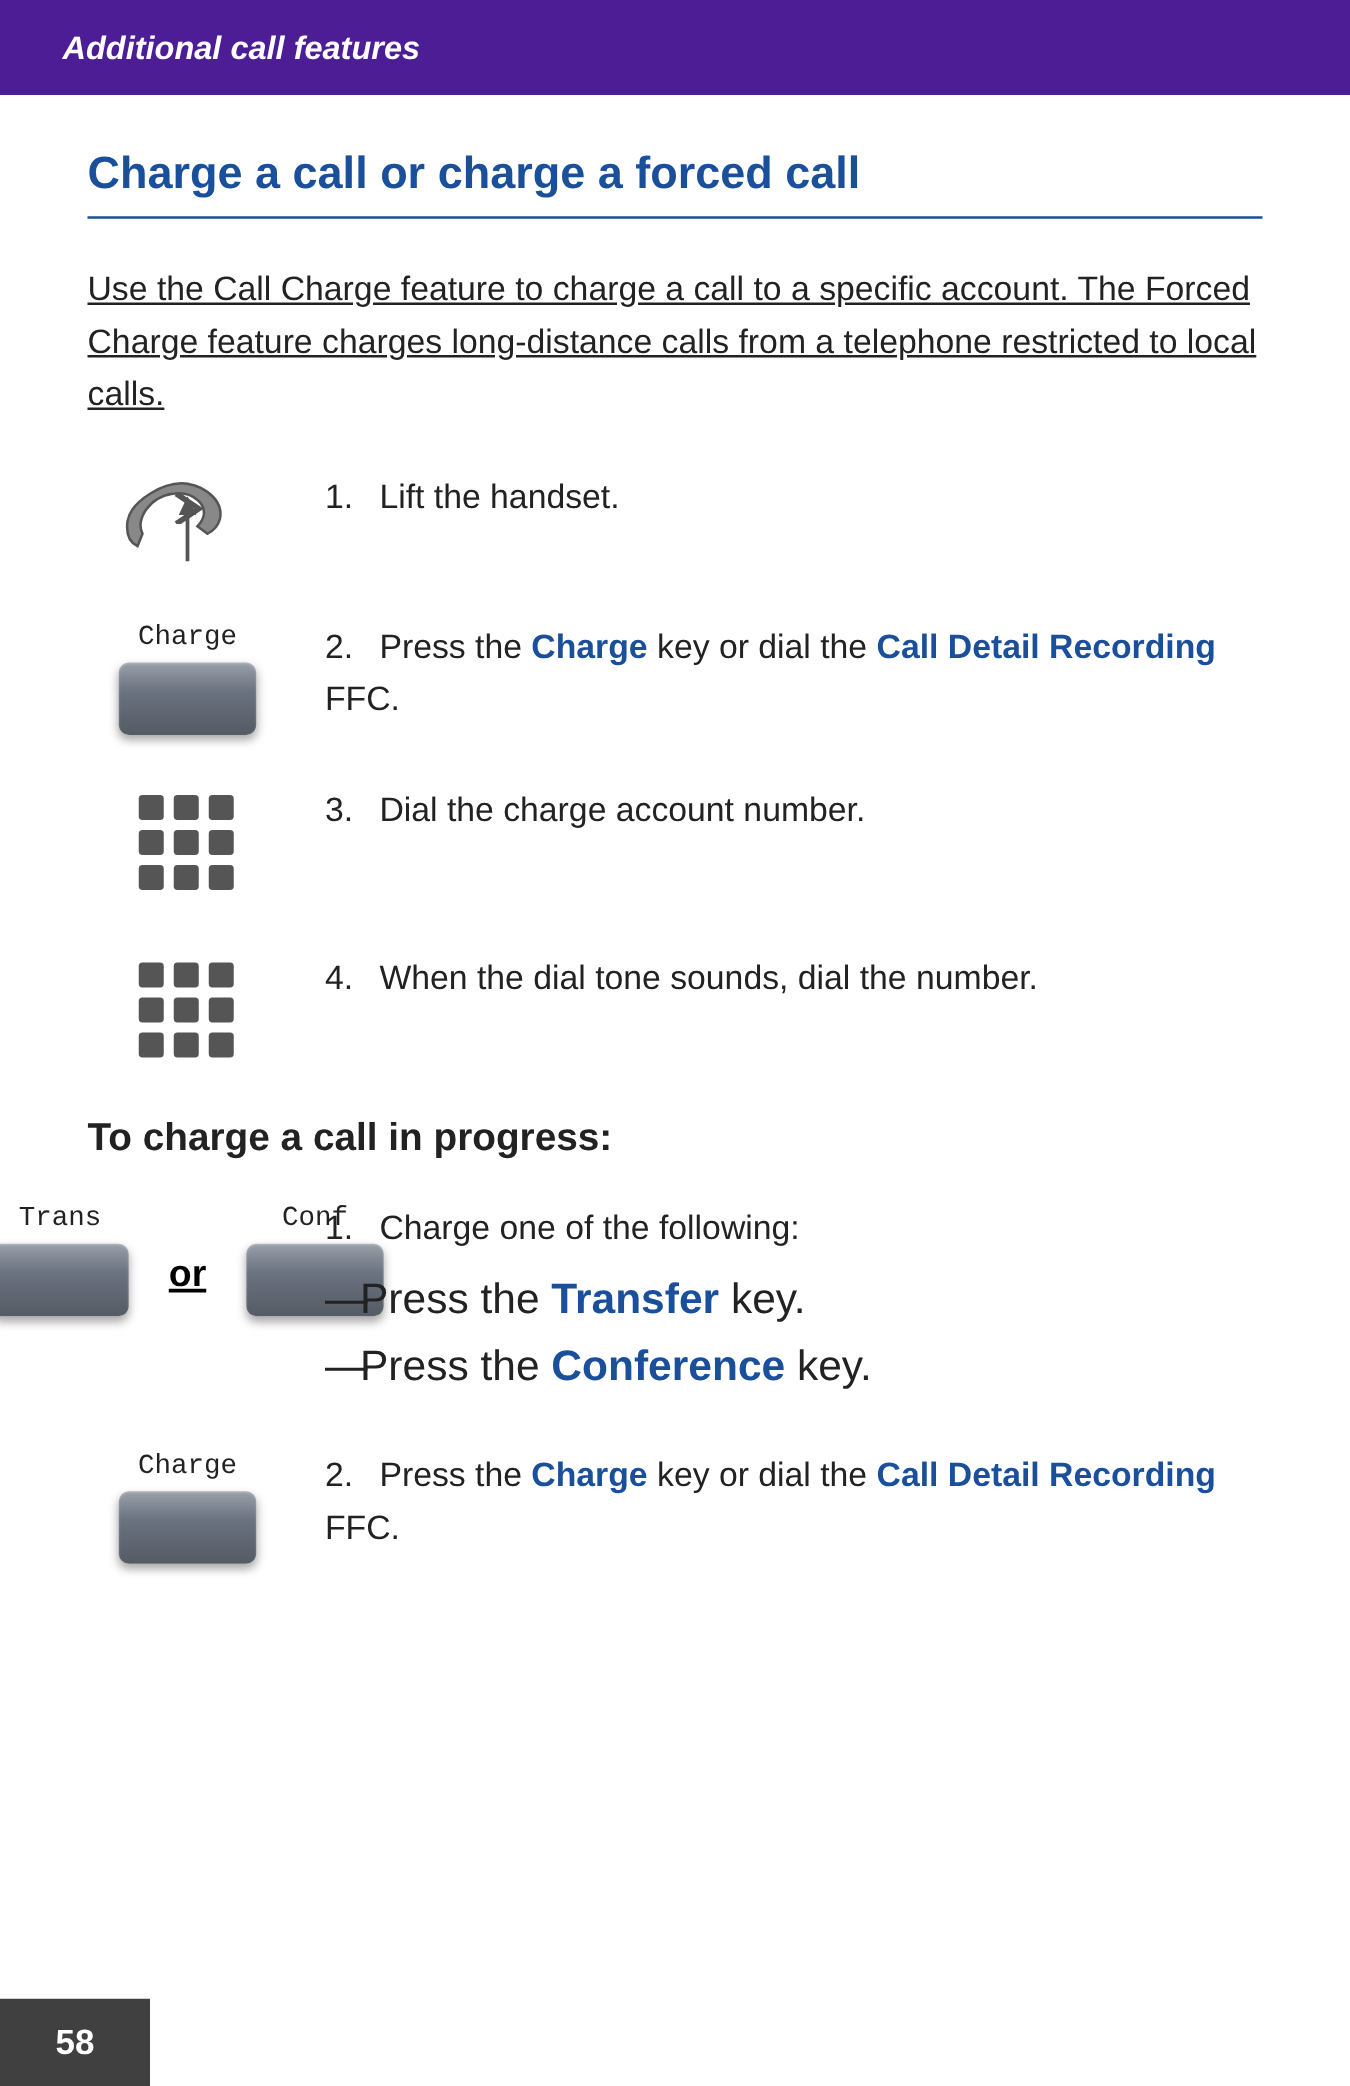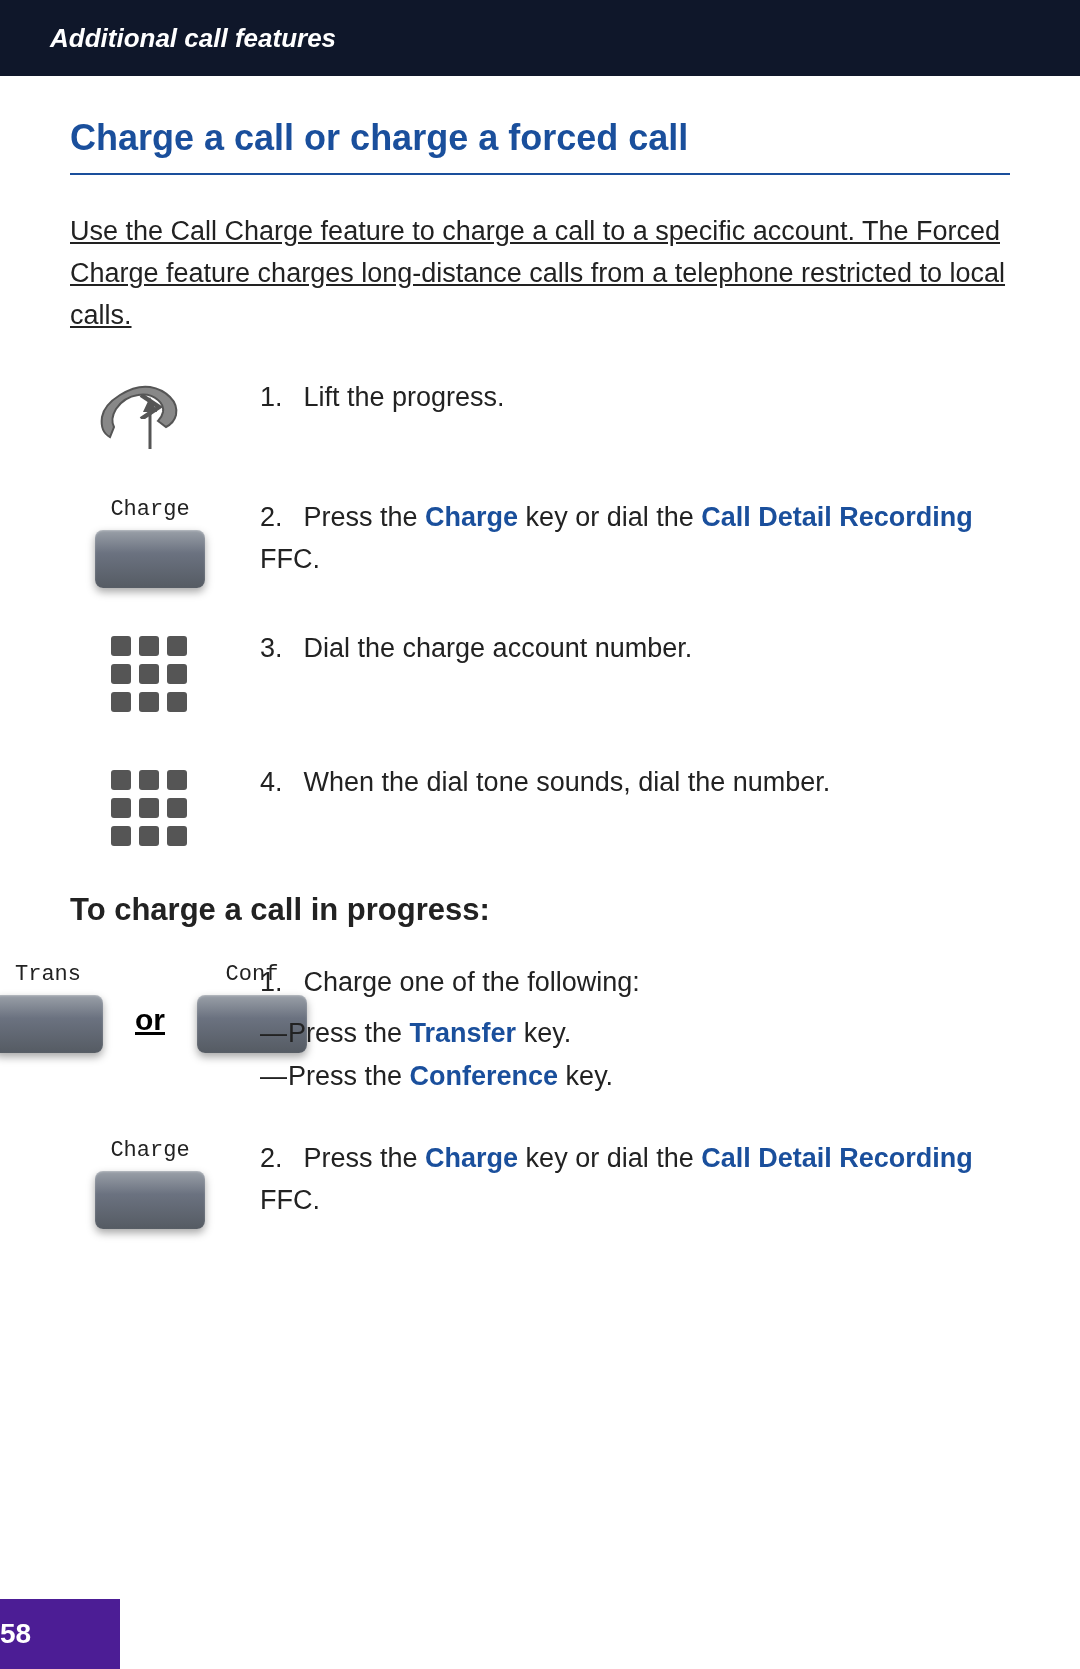--- a/index.html
+++ b/index.html
@@ -9,21 +9,21 @@
       min-height: 1669px;
       background: #ffffff;
       font-family: Arial, Helvetica, sans-serif;
       font-size: 28px;
       color: #222;
       position: relative;
     }
 
     
     .header-bar {
-      background: #0f172a;
+      background: #4c1d95;
       padding: 22px 50px;
       margin-bottom: 0;
     }
     .header-bar span {
       color: #ffffff;
       font-size: 26px;
       font-weight: bold;
       font-style: italic;
     }
 
@@ -166,21 +166,21 @@
       align-self: flex-end;
       text-decoration: underline;
     }
 
     
     .bullet-list {
       list-style: none;
       margin-top: 8px;
     }
     .bullet-list li {
-      font-size: 27px;
+      font-size: 34px;
       line-height: 1.6;
       padding-left: 28px;
       position: relative;
     }
     .bullet-list li::before {
       content: '—';
       position: absolute;
       left: 0;
     }
 
@@ -194,24 +194,24 @@
       padding-top: 4px;
     }
 
     
     .page-footer {
       position: absolute;
       bottom: 0;
       left: 0;
       width: 120px;
       height: 70px;
-      background: #4c1d95;
-      display: flex;
-      align-items: center;
-      justify-content: flex-start;
+      background: #404040;
+      display: flex;
+      align-items: center;
+      justify-content: center;
     }
     .page-number {
       color: #ffffff;
       font-size: 28px;
       font-weight: bold;
     }
 
     
     .step-row-charge2 {
       display: flex;
@@ -246,21 +246,21 @@
         <defs>
           <marker id="arrowhead" markerWidth="8" markerHeight="8" refX="4" refY="4" orient="auto">
             <path d="M0,1 L4,7 L8,1" fill="none" stroke="#555" stroke-width="1.5"></path>
           </marker>
         </defs>
         <polygon points="53,35 60,20 67,35" fill="#555"></polygon>
       </svg>
     </div>
     <div class="step-text-area">
       <span class="step-number">1.</span>
-      <span>Lift the progress.</span>
+      <span>Lift the handset.</span>
     </div>
   </div>
 
   <div class="step-row">
     <div class="step-icon-area">
       <div class="key-label">Charge</div>
       <div class="key-button"></div>
     </div>
     <div class="step-text-area">
       <span class="step-number">2.</span>

